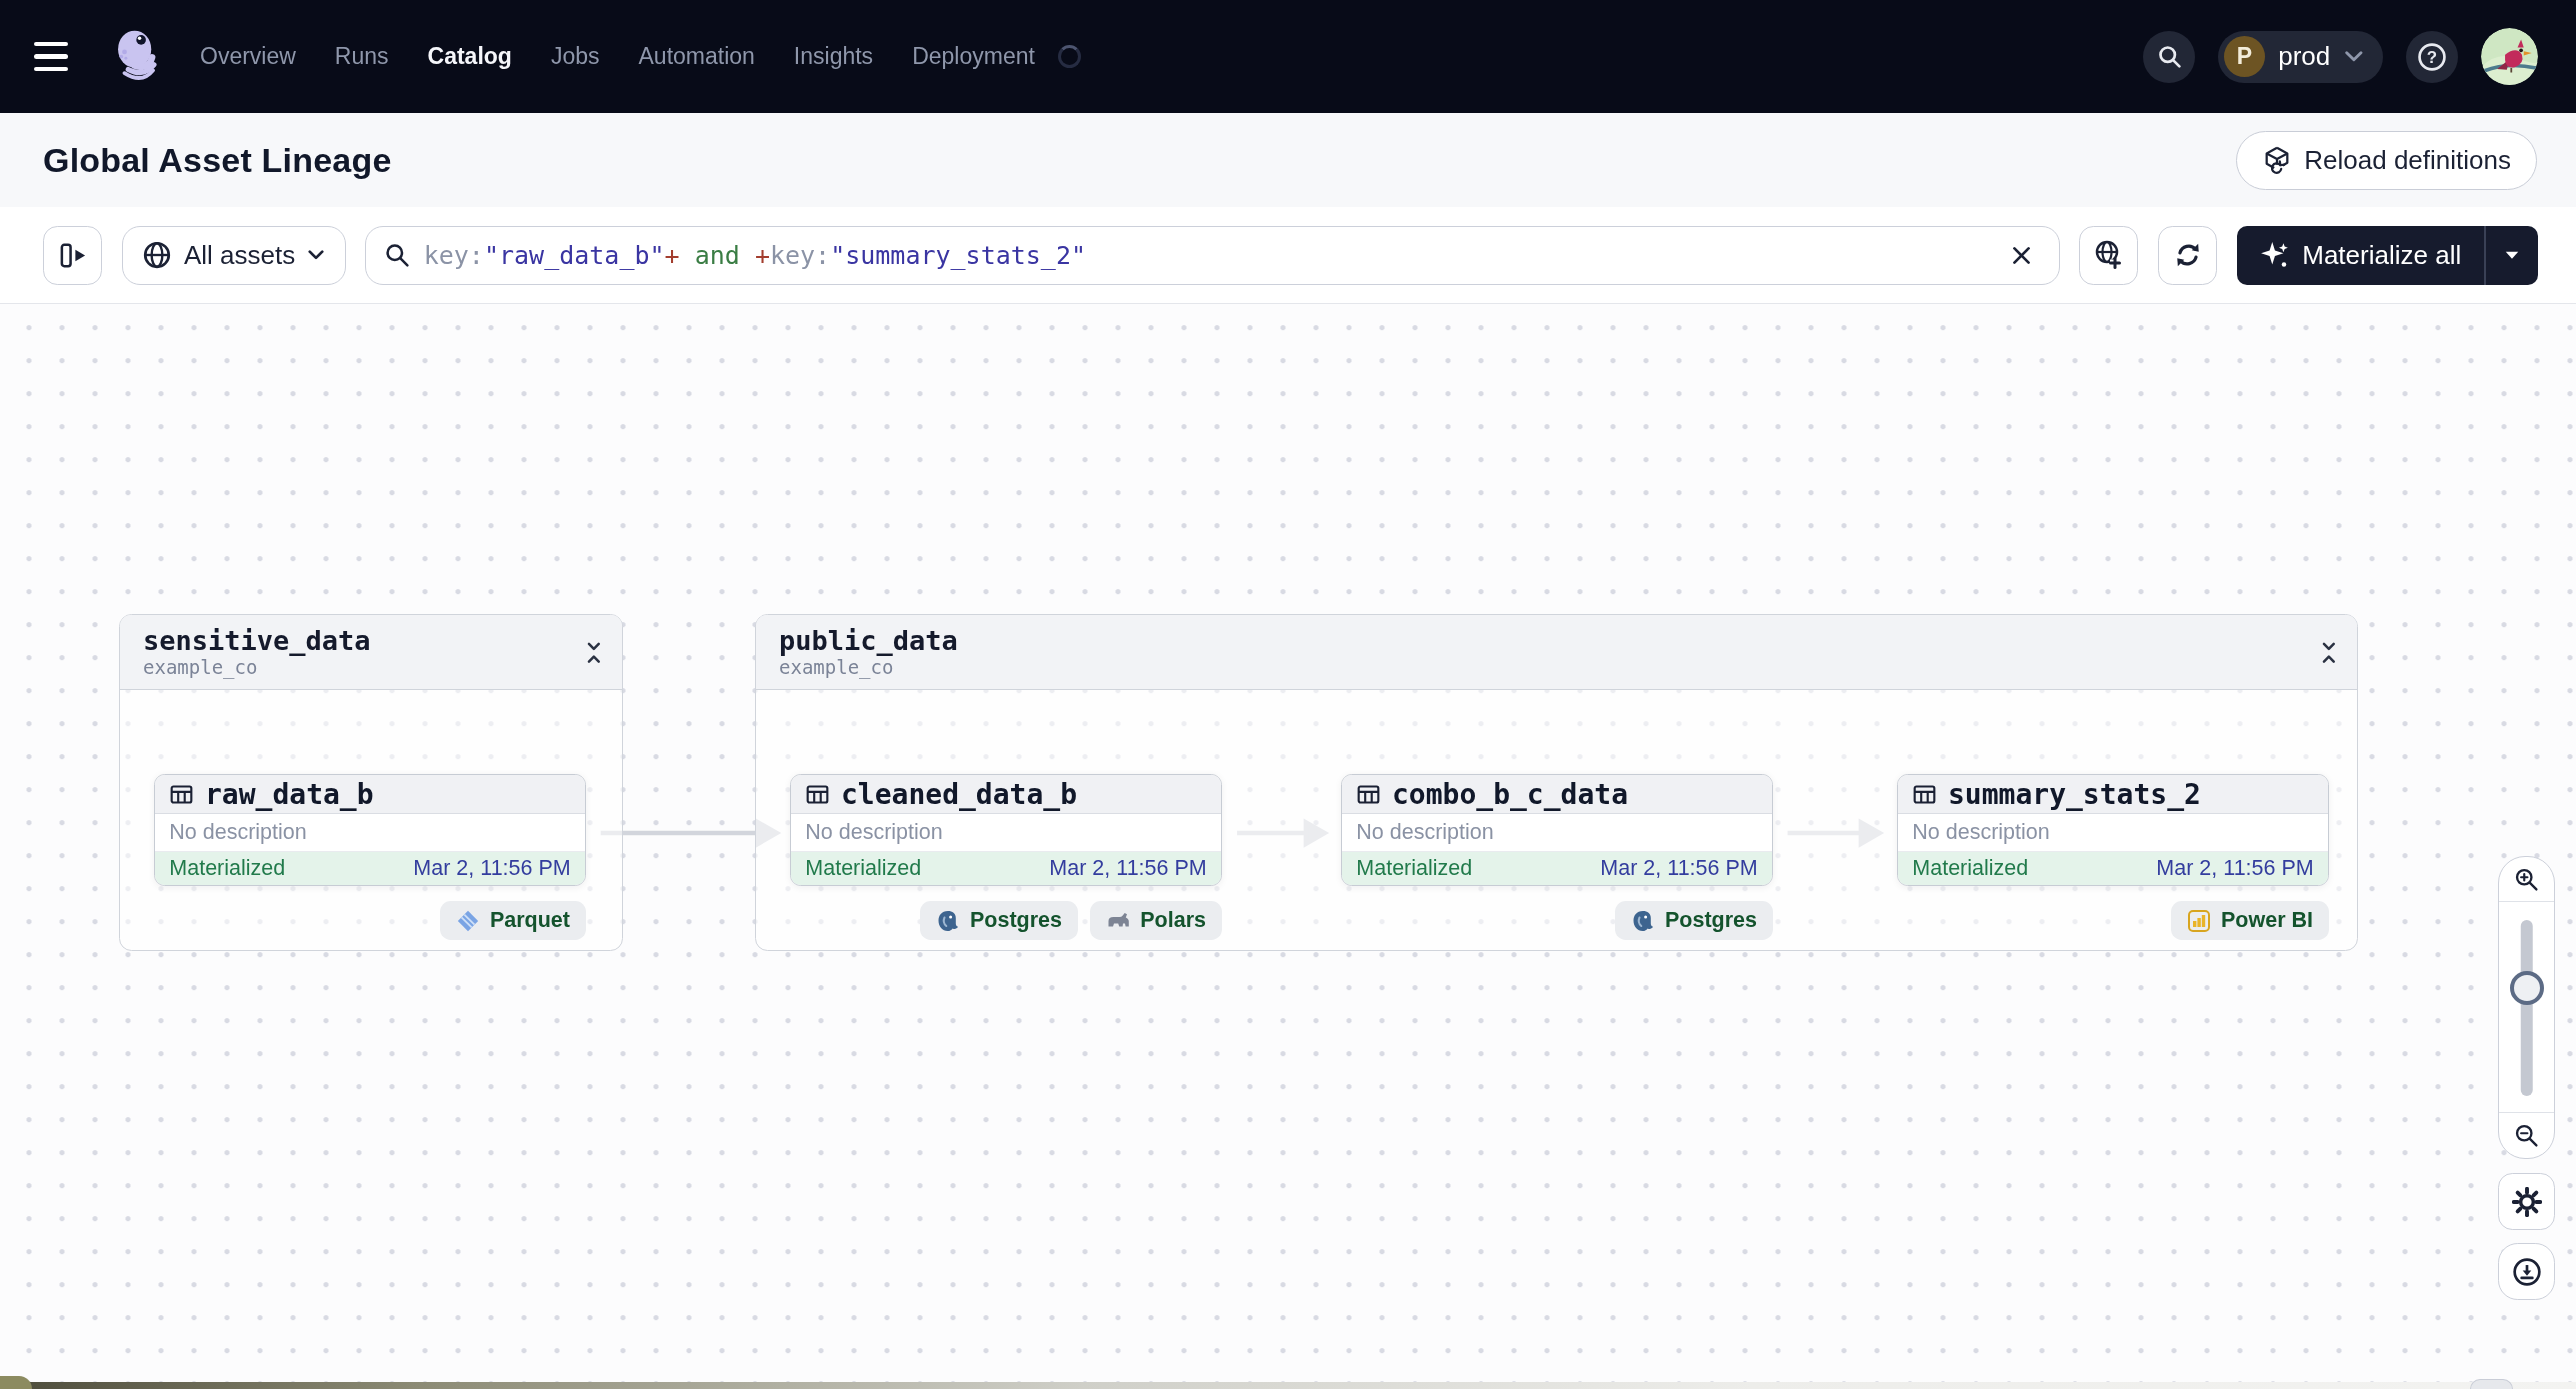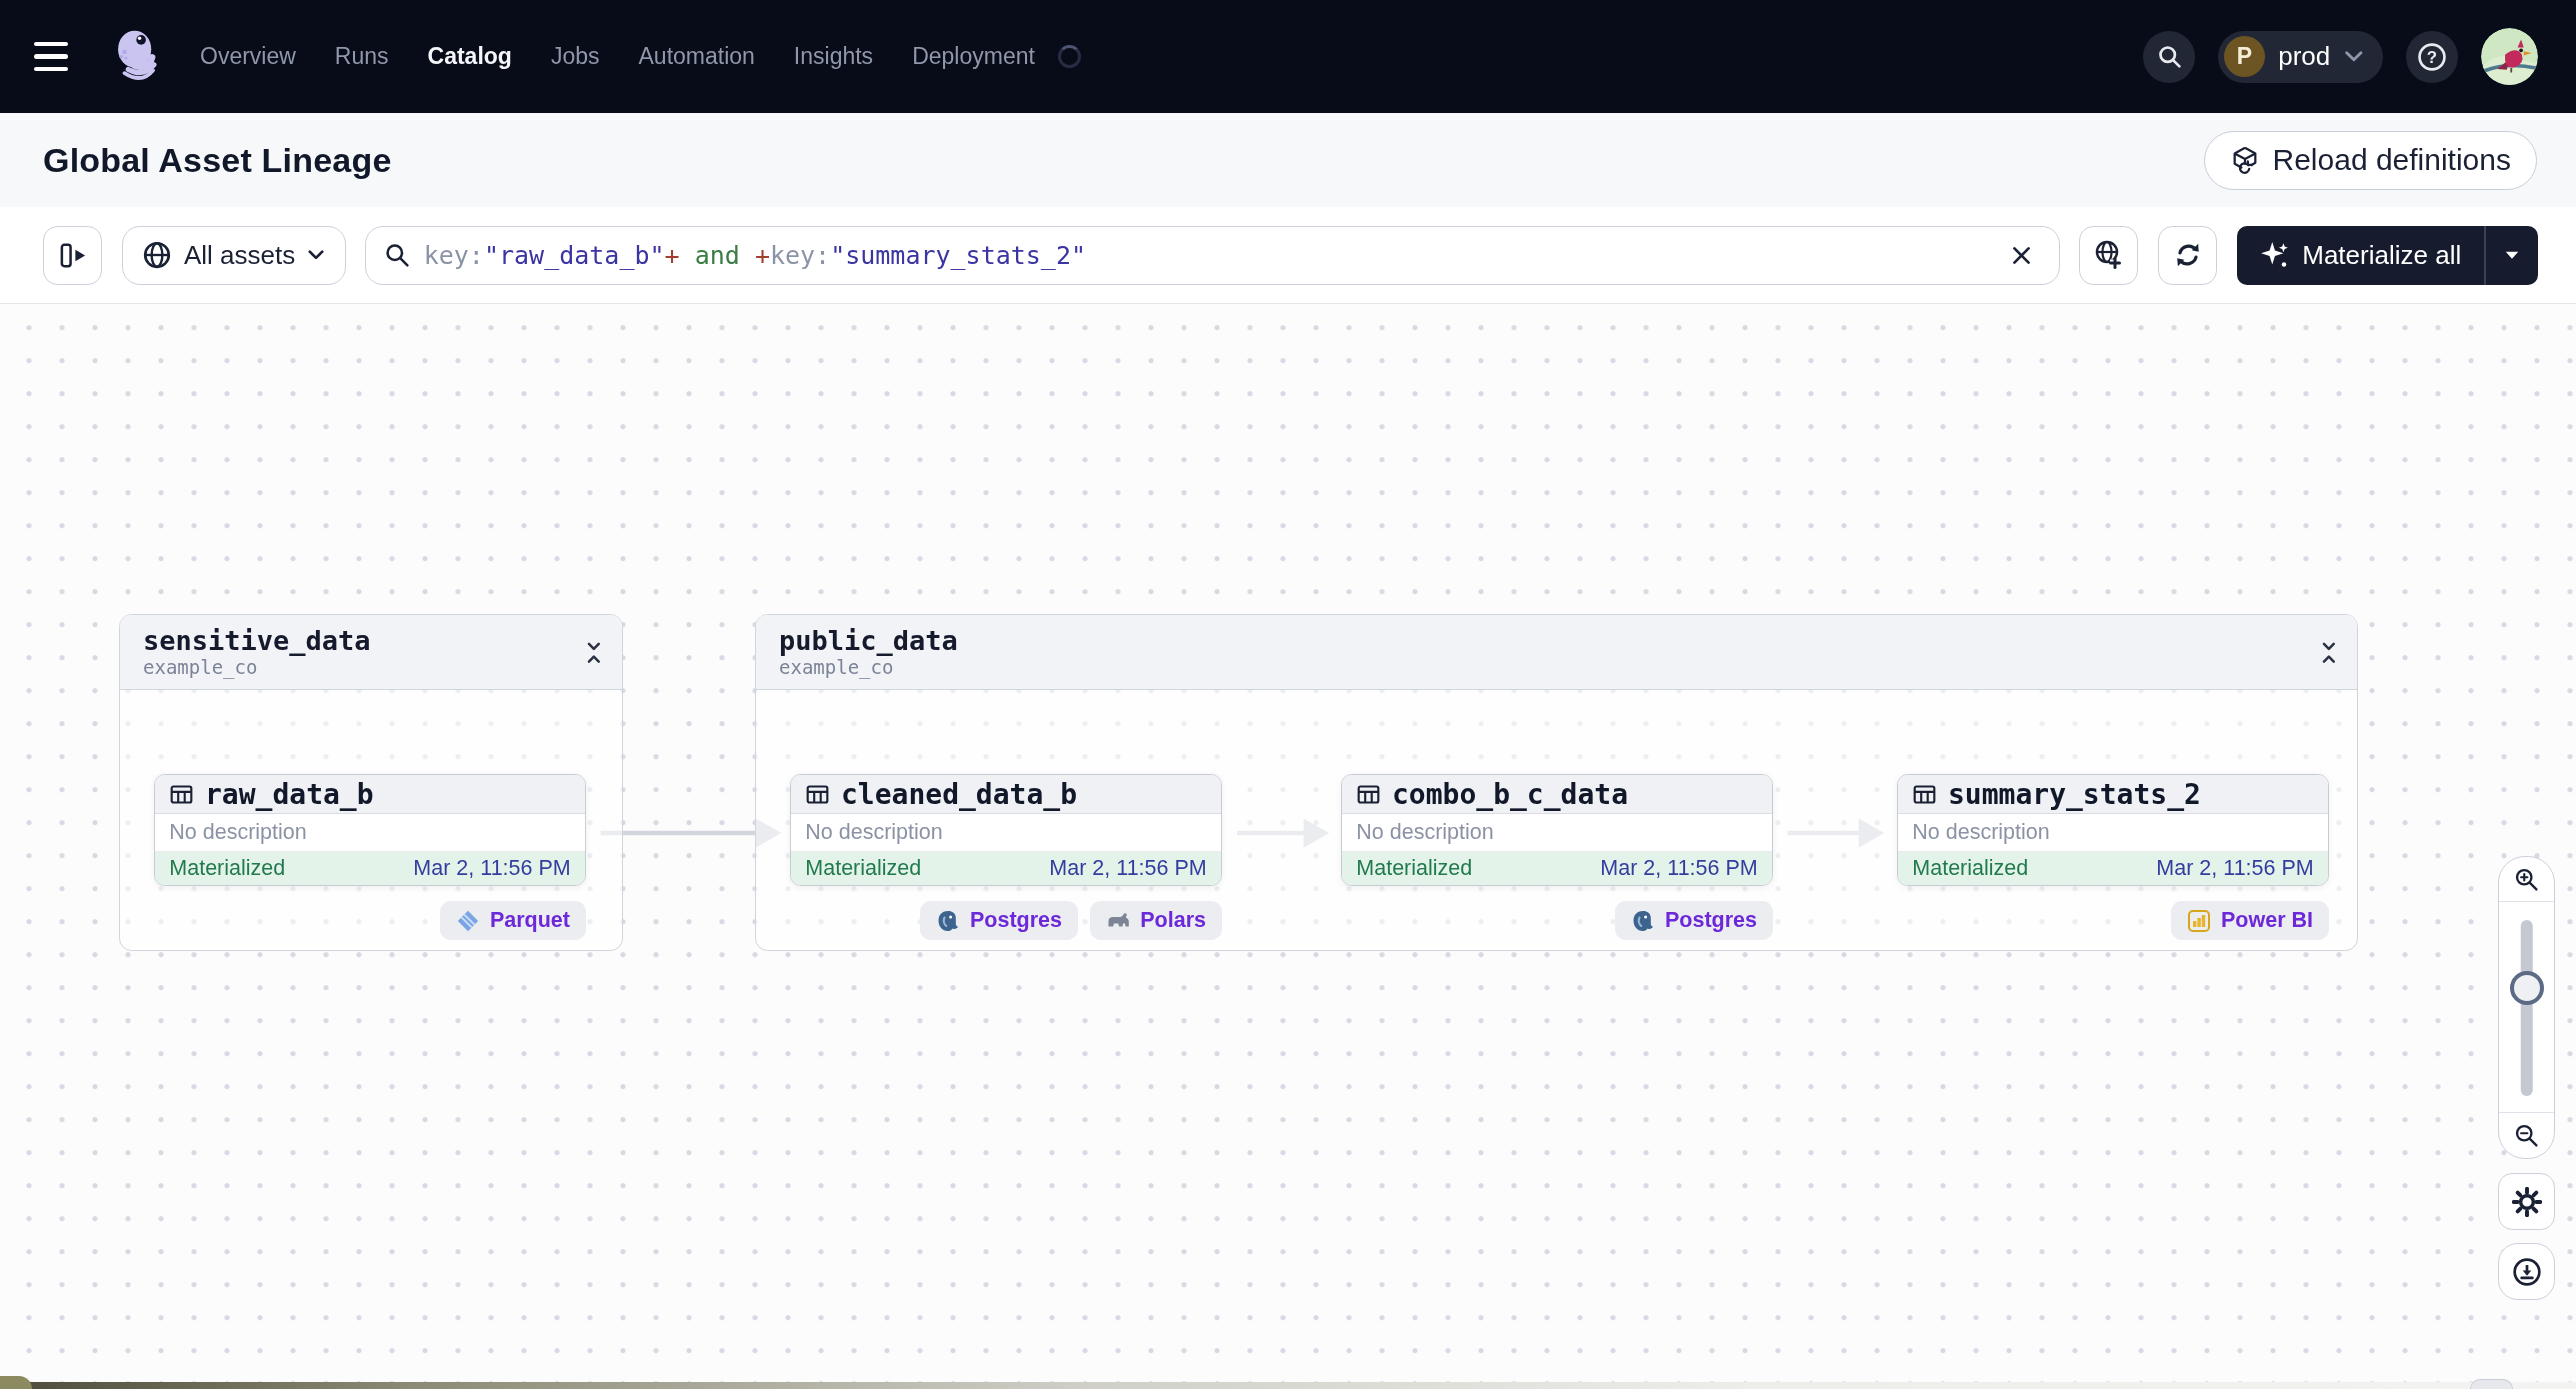--- a/index.html
+++ b/index.html
@@ -32,21 +32,21 @@
 
   
   .page-header {
     position: absolute; top: 113px; left: 0; right: 0; height: 95px;
     background: #f7f8fa; border-bottom: 1.8px solid #e8eaee;
     display: flex; align-items: center; justify-content: space-between;
     padding: 0 39px 0 43px; z-index: 20;
   }
   .page-title { font-size: 34px; font-weight: 700; color: #11182a; letter-spacing: 0.2px; }
   .reload-btn { height: 59px; border: 1.8px solid #c9cdd7; border-radius: 29.5px; background: #ffffff;
-    display: flex; align-items: center; gap: 12.5px; padding: 0 25px; font-size: 30px; color: #1b2134; cursor: pointer; }
+    display: flex; align-items: center; gap: 12.5px; padding: 0 25px; font-size: 26px; color: #1b2134; cursor: pointer; }
 
   
   .toolbar {
     position: absolute; top: 207px; left: 0; right: 0; height: 97px;
     background: #ffffff; border-bottom: 1.8px solid #e4e6eb;
     display: flex; align-items: center; gap: 19.7px; padding: 0 38px 0 43px; z-index: 20;
   }
   .tool-btn { height: 59px; min-width: 59px; border: 1.8px solid #ccd0da; border-radius: 14.3px;
     background: #fff; display: flex; align-items: center; justify-content: center; cursor: pointer; }
   .scope-btn { gap: 11.6px; padding: 0 19.7px; font-size: 26px; color: #1b2134; border-radius: 18px; }
@@ -84,21 +84,21 @@
   .asset-header { height: 39px; background: #f0f1f4; border-bottom: 1.8px solid #dadde3;
     display: flex; align-items: center; gap: 10.7px; padding: 0 14.3px; }
   .asset-name { font-family: "DejaVu Sans Mono", monospace; font-weight: 700; font-size: 28px; color: #11182a; }
   .asset-desc { height: 38px; display: flex; align-items: center; padding: 0 14.3px; font-size: 21.5px; color: #8a92a4; border-bottom: 1.8px solid #e9ebef; background: #fff; }
   .asset-status { height: 33px; background: #e4f3ea; display: flex; align-items: center; justify-content: space-between; padding: 0 14.3px; font-size: 21.5px; }
   .status-label { color: #217a4b; }
   .status-time { color: #333d9e; }
 
   .tag-row { position: absolute; width: 432px; height: 39px; display: flex; justify-content: flex-end; gap: 12.5px; }
   .tag-pill { height: 39px; background: #ebedf0; border-radius: 10.7px; display: flex; align-items: center; gap: 9.8px;
-    padding: 0 16px; font-size: 21.5px; font-weight: 700; color: #6d28d9; cursor: pointer; }
+    padding: 0 16px; font-size: 21.5px; font-weight: 700; color: #14532d; cursor: pointer; }
 
   .edges { position: absolute; left: 0; top: 0; pointer-events: none; }
 
   
   .zoom-panel { position: absolute; left: 2498px; top: 552px; width: 57px; height: 303px;
     background: #fff; border: 1.8px solid #ccd0da; border-radius: 27px; display: flex; flex-direction: column; }
   .zp-btn { height: 45px; display: flex; align-items: center; justify-content: center; cursor: pointer; }
   .zp-top { border-bottom: 1.8px solid #dfe2e8; }
   .zp-bottom { border-top: 1.8px solid #dfe2e8; height: 46px; }
   .zp-slider { flex: 1; position: relative; cursor: pointer; }

